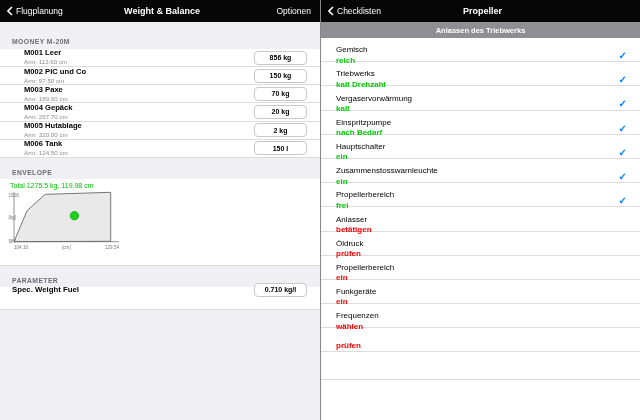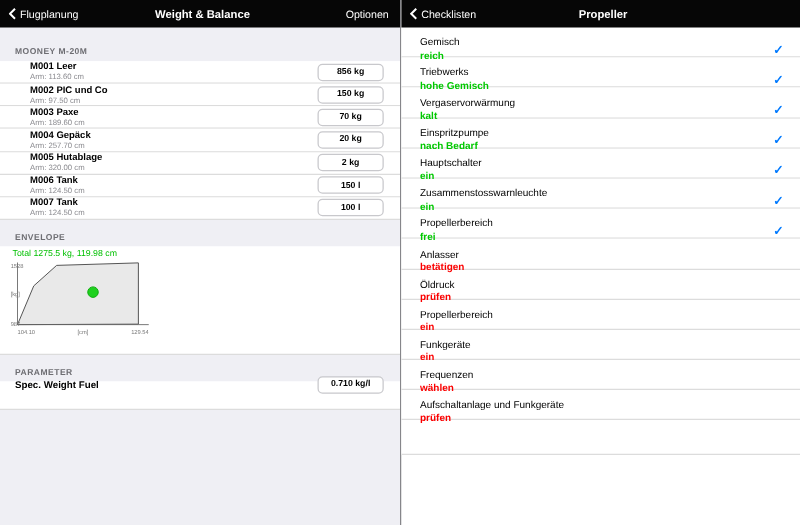--- a/index.html
+++ b/index.html
@@ -115,27 +115,20 @@
   </div>
 
   <div class="w-row">
     <div class="w-text">
       <span class="w-title">M006 Tank</span>
       <span class="w-arm">Arm: 124.50 cm</span>
     </div>
     <span class="value-box w-value">150 l</span>
   </div>
 
-  <div class="w-row">
-    <div class="w-text">
-      <span class="w-title">M007 Tank</span>
-      <span class="w-arm">Arm: 124.50 cm</span>
-    </div>
-    <span class="value-box w-value">100 l</span>
-  </div>
 </div>
 
     <div class="sec mid">ENVELOPE</div>
 
     <div class="env-block">
       <div class="env-total">Total 1275.5 kg, 119.98 cm</div>
       <svg class="env-chart" width="140" height="64" viewBox="0 0 140 64">
         <polygon points="6,51.7 19,20.7 37.3,4.3 102.7,2.3 102.7,51.3" fill="#e9e9e9" stroke="#555" stroke-width="0.8"></polygon>
         <polyline points="6,2 6,51.7 111,51.7" fill="none" stroke="#666" stroke-width="0.7"></polyline>
         <circle cx="66.4" cy="25.7" r="4.2" fill="#1fd11f" stroke="#0fae0f" stroke-width="0.8"></circle>
@@ -160,34 +153,35 @@
     <div class="navbar">
       <div class="nav-back">
         <svg width="6" height="10" viewBox="0 0 6 10">
           <polyline points="5,1 1,5 5,9" fill="none" stroke="#fff" stroke-width="1.6"></polyline>
         </svg>
         <span>Checklisten</span>
       </div>
       <div class="nav-title">Propeller</div>
     </div>
 
+    <div class="check-header">Anlassen des Triebwerks</div>
 
     <div>
   <div class="c-row">
     <div class="c-text">
       <span class="c-title">Gemisch</span>
       <span class="c-action green">reich</span>
     </div>
     <span class="c-check" style="visibility: visible;">✓</span>
   </div>
 
   <div class="c-row">
     <div class="c-text">
       <span class="c-title">Triebwerks</span>
-      <span class="c-action green">hohe Gemisch</span>
+      <span class="c-action green">kalt Drehzahl</span>
     </div>
     <span class="c-check" style="visibility: visible;">✓</span>
   </div>
 
   <div class="c-row">
     <div class="c-text">
       <span class="c-title">Vergaservorwärmung</span>
       <span class="c-action green">kalt</span>
     </div>
     <span class="c-check" style="visibility: visible;">✓</span>
@@ -260,21 +254,20 @@
   <div class="c-row">
     <div class="c-text">
       <span class="c-title">Frequenzen</span>
       <span class="c-action red">wählen</span>
     </div>
     <span class="c-check" style="visibility: hidden;">✓</span>
   </div>
 
   <div class="c-row">
     <div class="c-text">
-      <span class="c-title">Aufschaltanlage und Funkgeräte</span>
       <span class="c-action red">prüfen</span>
     </div>
     <span class="c-check" style="visibility: hidden;">✓</span>
   </div>
 </div>
 
     <div class="list-end"></div>
   </div>
 </div>
 

